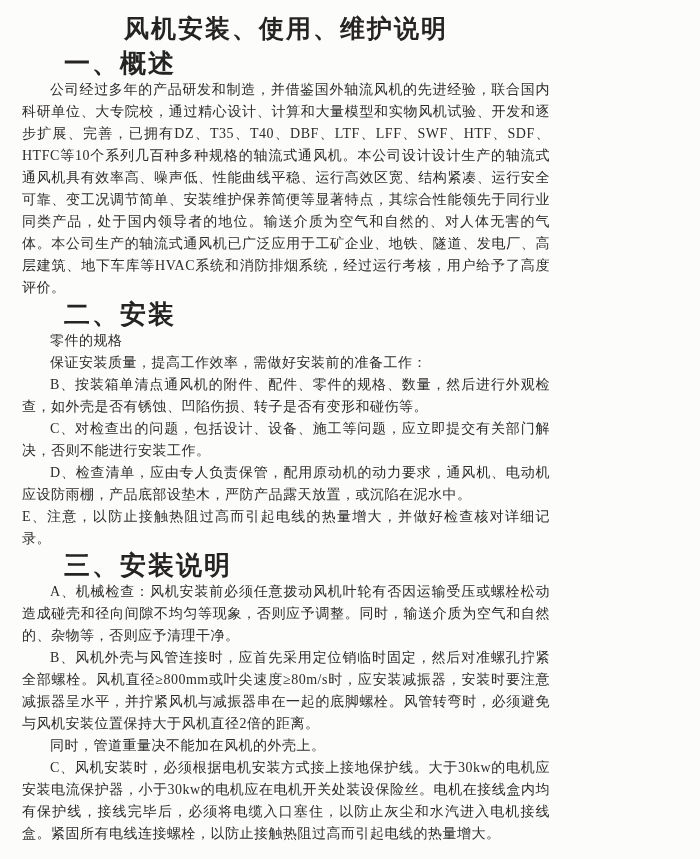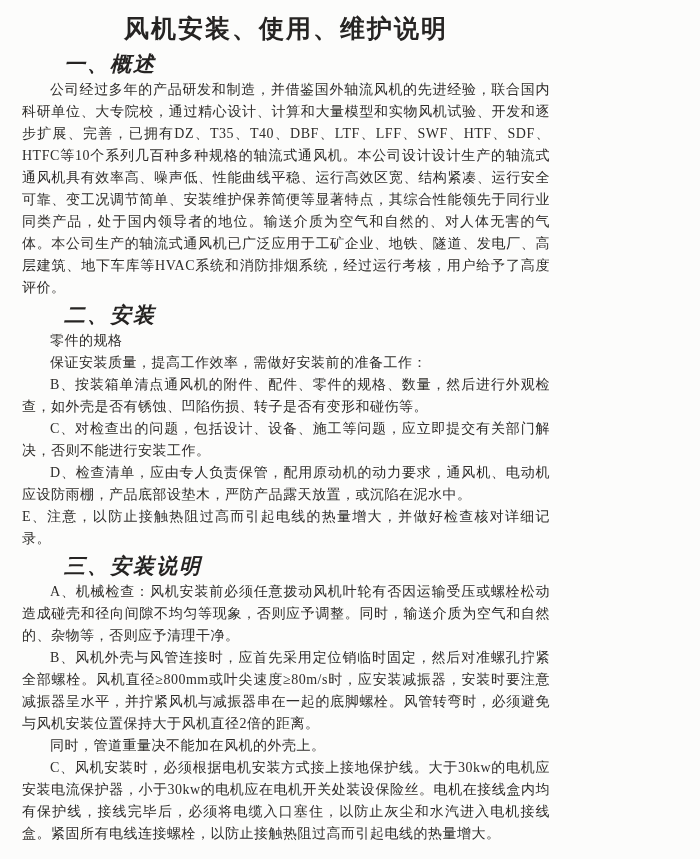--- a/index.html
+++ b/index.html
@@ -24,26 +24,25 @@
     font-size: 25px;
     line-height: 30px;
     text-align: center;
     letter-spacing: 2px;
     margin: 0 0 8px 0;
     color: #262423;
   }
   .heading {
     font-family: "Liberation Sans", "DejaVu Sans", sans-serif;
     font-weight: bold;
-    font-size: 21px;
+    font-size: 26px;
     line-height: 25px;
     letter-spacing: 2px;
     margin: 3px 0 3px 42px;
     color: #262423;
-    font-style: italic;
   }
   .para {
     font-size: 14px;
     line-height: 22px;
     letter-spacing: 0.5px;
     text-align: justify;
     text-indent: 2em;
     margin: 0;
   }
   .para.flush {

